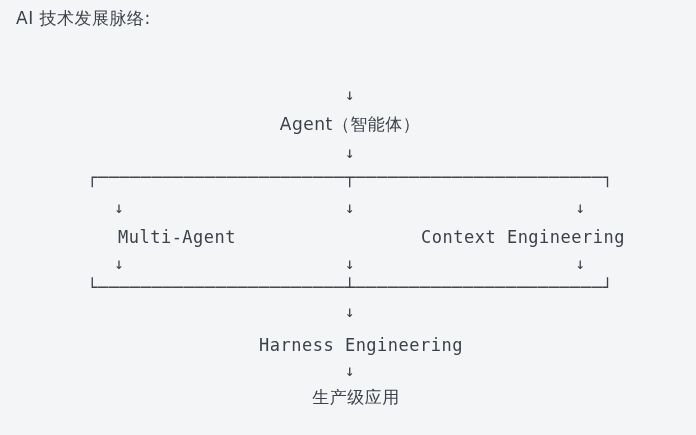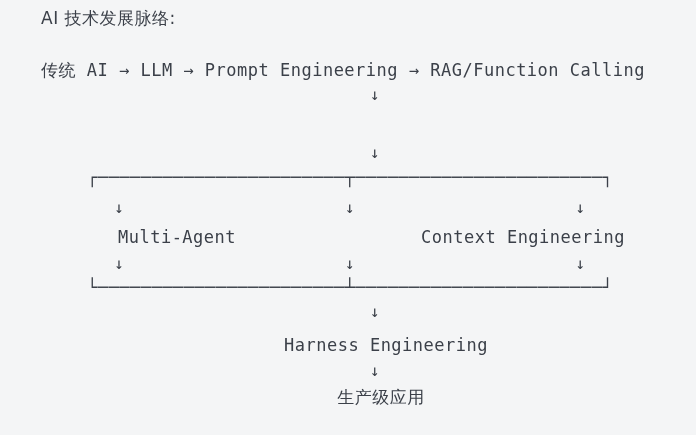--- a/index.html
+++ b/index.html
@@ -21,21 +21,20 @@
   }
   
   .line {
     position: absolute;
     font-family: "DejaVu Sans Mono", "Liberation Mono", monospace;
     font-size: 17px;
     line-height: 22px;
     letter-spacing: 0.5px;
     white-space: pre;
     color: #3b4049;
-    margin-left: 25px;
     -webkit-font-smoothing: antialiased;
   }
   .heading {
     left: 16px;
     top: 7px;
   }
   .chain {
     left: 16px;
     top: 59px;
   }
@@ -93,24 +92,24 @@
     font-family: "DejaVu Sans", "Liberation Sans", sans-serif;
   }
 </style>
 </head>
 <body>
 
 <div id="root">
 
   <div class="line heading cjk">AI 技术发展脉络:</div>
 
-  <div class="line chain">传统 AI → LLM → Prompt Engineering → RAG/Function Calling</div>
 
   <div class="line centered arrow" style="top:86px;">↓</div>
 
+  <div class="line centered cjk" style="top:113px;">Agent（智能体）</div>
 
   <div class="line centered arrow" style="top:144px;">↓</div>
 
   <div class="bracket" style="top:167px;">┌───────────────────────┬───────────────────────┐</div>
 
   <div class="cols" style="top:199px;">
     <div class="col arrow-cell">↓</div>
     <div class="col arrow-cell">↓</div>
     <div class="col arrow-cell">↓</div>
   </div>

